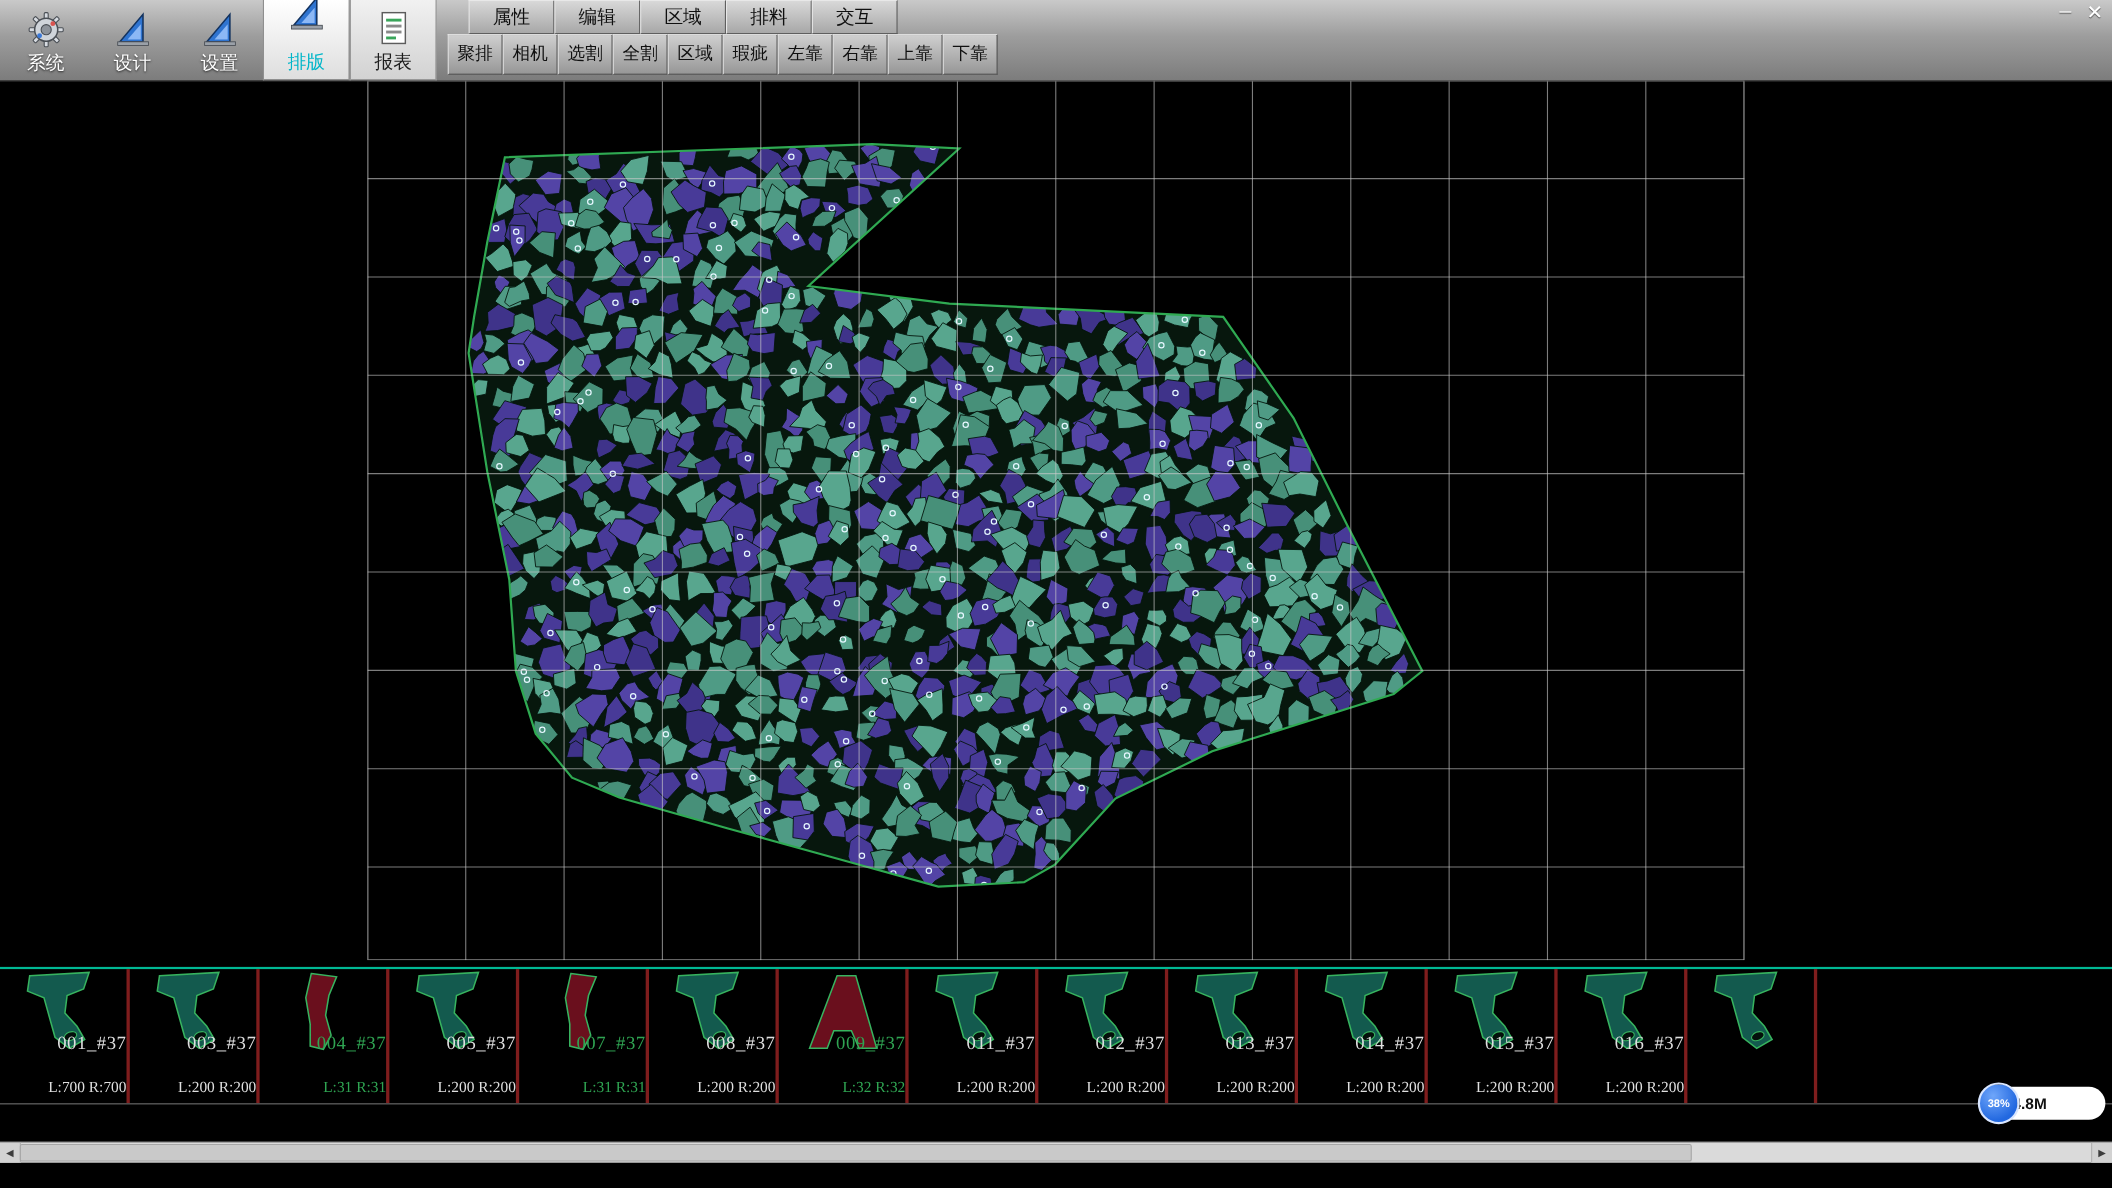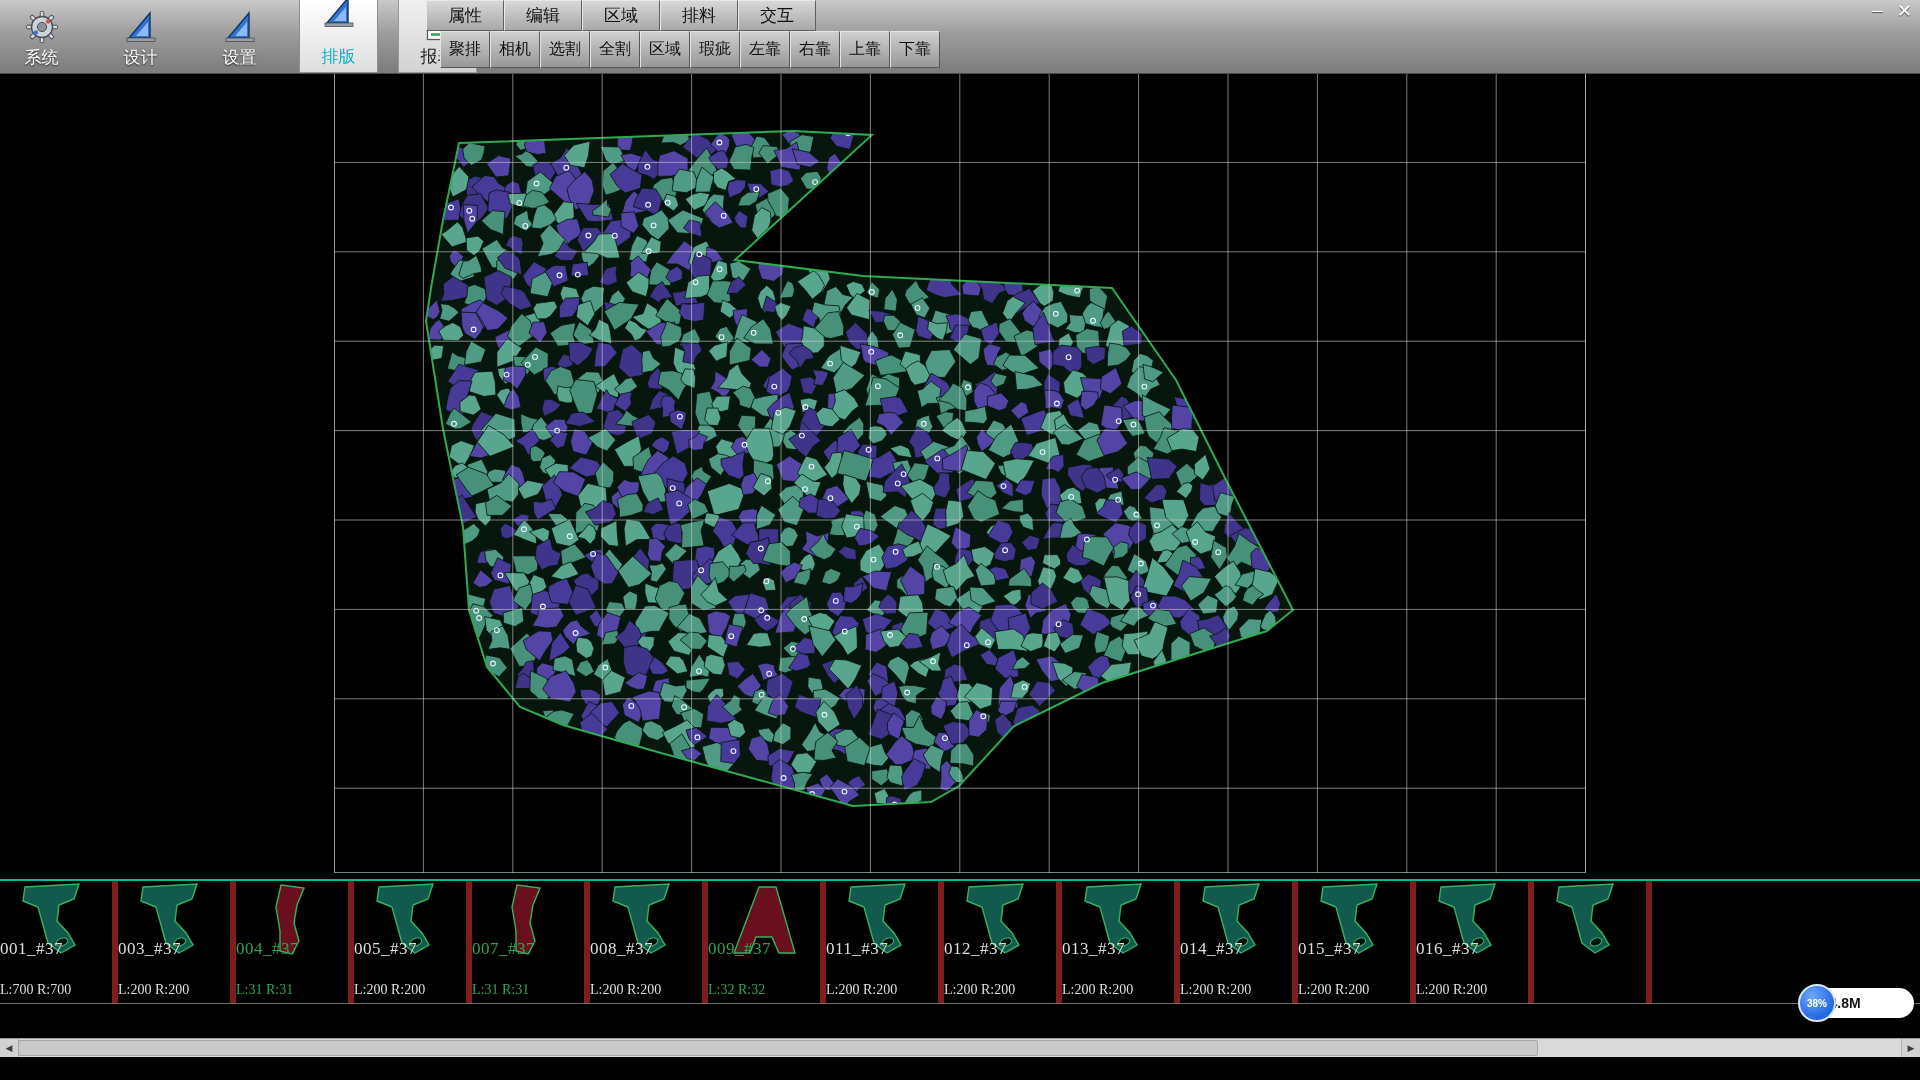--- a/index.html
+++ b/index.html
@@ -7,21 +7,21 @@
     width:1920px;height:1080px;overflow:hidden;background:#000;
     font-family:"Liberation Sans",sans-serif;position:relative;
     -webkit-font-smoothing:antialiased;
   }
   
   .toolbar{
     position:absolute;top:0;left:0;width:1920px;height:73px;
     background:linear-gradient(#c9c9c9,#9d9d9d 45%,#7c7c7c);
     border-bottom:1px solid #4c4c4c;z-index:5;
   }
-  .launcher{position:absolute;left:2px;top:0;height:73px;display:flex;gap:20px;}
+  .launcher{position:absolute;left:2px;top:0;height:73px;display:flex;}
   .launcher-btn{
     width:79px;height:73px;box-sizing:border-box;display:flex;flex-direction:column;
     align-items:center;justify-content:flex-end;padding:4px 0 4px;cursor:default;
   }
   .launcher-btn .icon{width:36px;height:36px;margin-bottom:1px;}
   .launcher-btn .icon svg{width:36px;height:36px;}
   .launcher-btn .label{font-size:17px;color:#fff;text-shadow:0 1px 2px rgba(0,0,0,.75);}
   .launcher-btn.active{
     background:linear-gradient(#ffffff,#dedede);
     border:1px solid #8f8f8f;border-top:none;
@@ -32,42 +32,42 @@
     border:1px solid #9a9a9a;border-top:none;
   }
   .launcher-btn.light .label{color:#1d1d1d;text-shadow:none;}
   .menus{position:absolute;left:426px;top:0;height:22px;display:flex;}
   .menu-tab{
     width:78px;height:31px;box-sizing:border-box;display:flex;align-items:center;justify-content:center;
     font-size:17px;color:#101010;
     background:linear-gradient(#d8d8d8,#a8a8a8);
     border:1px solid;border-color:#e8e8e8 #5f5f5f #5f5f5f #e8e8e8;
   }
-  .tools{position:absolute;left:440px;top:31px;height:37px;display:flex;}
+  .tools{position:absolute;left:407px;top:31px;height:37px;display:flex;}
   .tool-btn{
     width:50px;height:37px;box-sizing:border-box;display:flex;align-items:center;justify-content:center;
     font-size:16px;color:#101010;
     background:linear-gradient(#cfcfcf,#979797);
     border:1px solid;border-color:#e4e4e4 #585858 #585858 #e4e4e4;
   }
   .win-btns{position:absolute;right:8px;top:2px;display:flex;gap:14px;align-items:center;}
   .win-btn{color:#fff;font-size:15px;line-height:18px;cursor:default;text-shadow:0 1px 1px rgba(0,0,0,.6);}
   .win-btn.close{font-size:18px;}
   
   .workspace{position:absolute;top:73px;left:0;width:1920px;height:806px;background:#000;}
   #nest-canvas{position:absolute;left:334px;top:0;width:1252px;height:800px;display:block;}
   
   .parts{
     position:absolute;top:879px;left:0;width:1920px;height:122px;background:#000;
     border-top:2px solid #00b894;border-bottom:1px solid #6f6f6f;
     display:flex;overflow:hidden;box-sizing:content-box;
   }
   .part{
     flex:0 0 118px;width:118px;height:122px;box-sizing:border-box;position:relative;
-    border-right:6px solid #7f1d1d;text-align:left;
+    border-right:3px solid #7f1d1d;text-align:right;
   }
   .part svg{position:absolute;left:50%;transform:translateX(-50%);top:0;width:104px;height:78px;}
   .part .pname{
     position:absolute;top:58px;left:0;width:100%;
     font-family:"Liberation Serif",serif;font-size:17px;letter-spacing:.5px;
   }
   .part .psizes{
     position:absolute;bottom:5px;left:0;width:100%;
     font-family:"Liberation Serif",serif;font-size:14px;
   }

